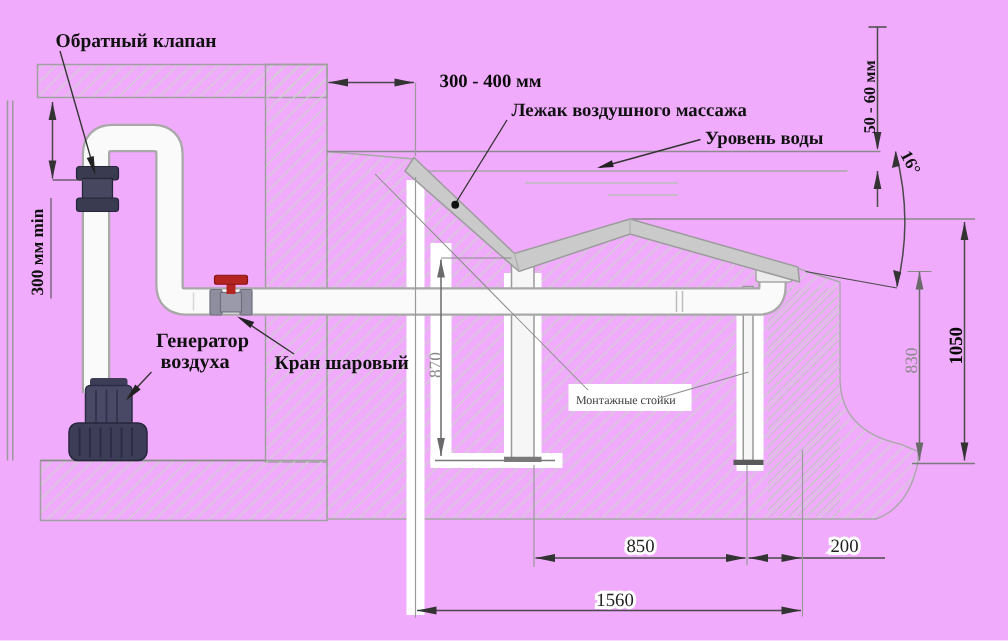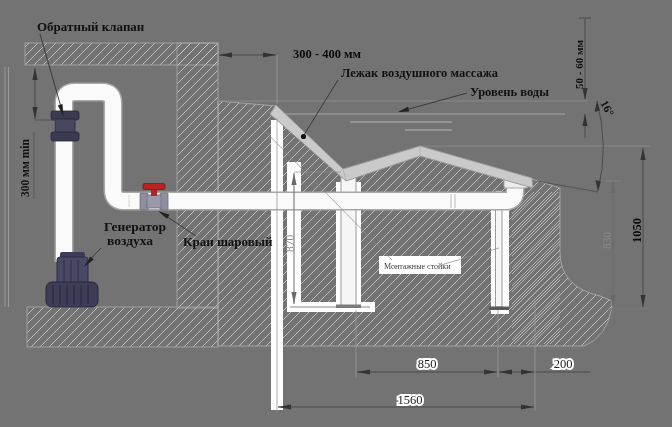--- a/index.html
+++ b/index.html
@@ -1,16 +1,16 @@
 <!DOCTYPE html>
 <html><head>
 <meta charset="utf-8">
 <style>
   html,body{margin:0;padding:0;background:#fff;}
-  #stage{position:relative;width:672px;height:427px;background:#737373;overflow:hidden;}
+  #stage{position:relative;width:672px;height:427px;background:#f0abfc;overflow:hidden;}
   svg{display:block;}
   text{font-family:"Liberation Serif","DejaVu Serif",serif;fill:#111;}
   .lbl{font-size:13px;font-weight:bold;}
   .lbl2{font-size:13.5px;font-weight:bold;}
   .lbl3{font-size:12.5px;font-weight:bold;}
   .dim{font-size:12.5px;fill:#222;}
   .dimb{font-weight:bold;fill:#0a0a0a;}
   .dimg{font-size:11.5px;fill:#8a8a8a;}
   .dimv{font-size:11.5px;font-weight:bold;}
   .dim50{font-size:11px;font-weight:bold;}

